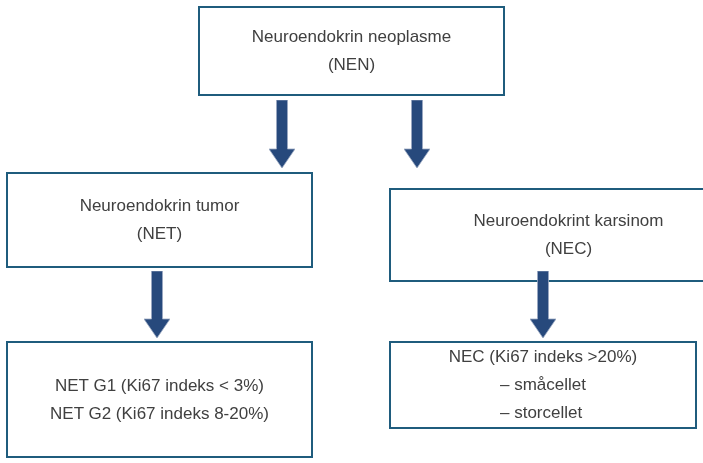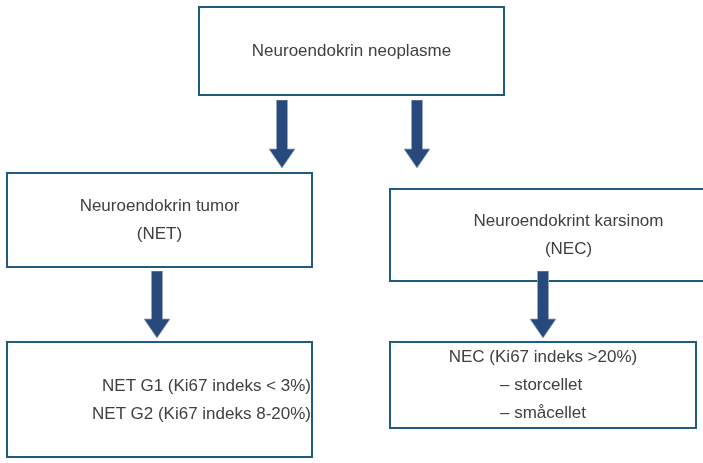--- a/index.html
+++ b/index.html
@@ -30,61 +30,62 @@
   }
   .box .line { white-space: nowrap; }
   .sub-block {
     display: inline-block;
     text-align: left;
     margin: 0 auto;
   }
   .box-nen   { left: 198px; top:   6px; width: 307px; height:  90px; }
   .box-net   { left:   6px; top: 172px; width: 307px; height:  96px; }
   .box-nec   { left: 389px; top: 188px; width: 359px; height:  94px; }
-  .box-netg  { left:   6px; top: 341px; width: 307px; height: 117px; text-align: right; }
+  .box-netg  { left:   6px; top: 341px; width: 307px; height: 117px; }
   .box-nect  { left: 389px; top: 341px; width: 308px; height: 88px; }
   .arrow {
     position: absolute;
     width: 26px;
   }
   .arrow-1 { left: 269px; top: 100px; height: 68px; }
   .arrow-2 { left: 404px; top: 100px; height: 68px; }
   .arrow-3 { left: 144px; top: 271px; height: 67px; }
   .arrow-4 { left: 530px; top: 271px; height: 67px; }
   .arrow svg { display: block; width: 100%; height: 100%; }
 </style>
 </head>
 <body>
 
 <div class="canvas">
 
   <div class="box box-nen">
     <div class="line">Neuroendokrin neoplasme</div>
+    <div class="line">(NEN)</div>
   </div>
 
   <div class="box box-net">
     <div class="line">Neuroendokrin tumor</div>
     <div class="line">(NET)</div>
   </div>
 
   <div class="box box-nec">
     <div class="line">Neuroendokrint karsinom</div>
     <div class="line">(NEC)</div>
   </div>
 
   <div class="box box-netg">
     <div class="line">NET G1 (Ki67 indeks &lt; 3%)</div>
     <div class="line">NET G2 (Ki67 indeks 8-20%)</div>
   </div>
 
   <div class="box box-nect">
     <div class="line">NEC (Ki67 indeks &gt;20%)</div>
     <div class="sub-block">
+      <div class="line">– småcellet</div>
       <div class="line">– storcellet</div>
-      <div class="line">– småcellet</div>
     </div>
   </div>
 
   <div class="arrow arrow-1">
     <svg viewBox="0 0 26 68" preserveAspectRatio="none" aria-hidden="true">
       <polygon points="7.5,0 18.5,0 18.5,49 26,49 13,68 0,49 7.5,49" fill="#27497c" stroke="#9aa8c2" stroke-width="0.8"></polygon>
     </svg>
   </div>
 
   <div class="arrow arrow-2">

